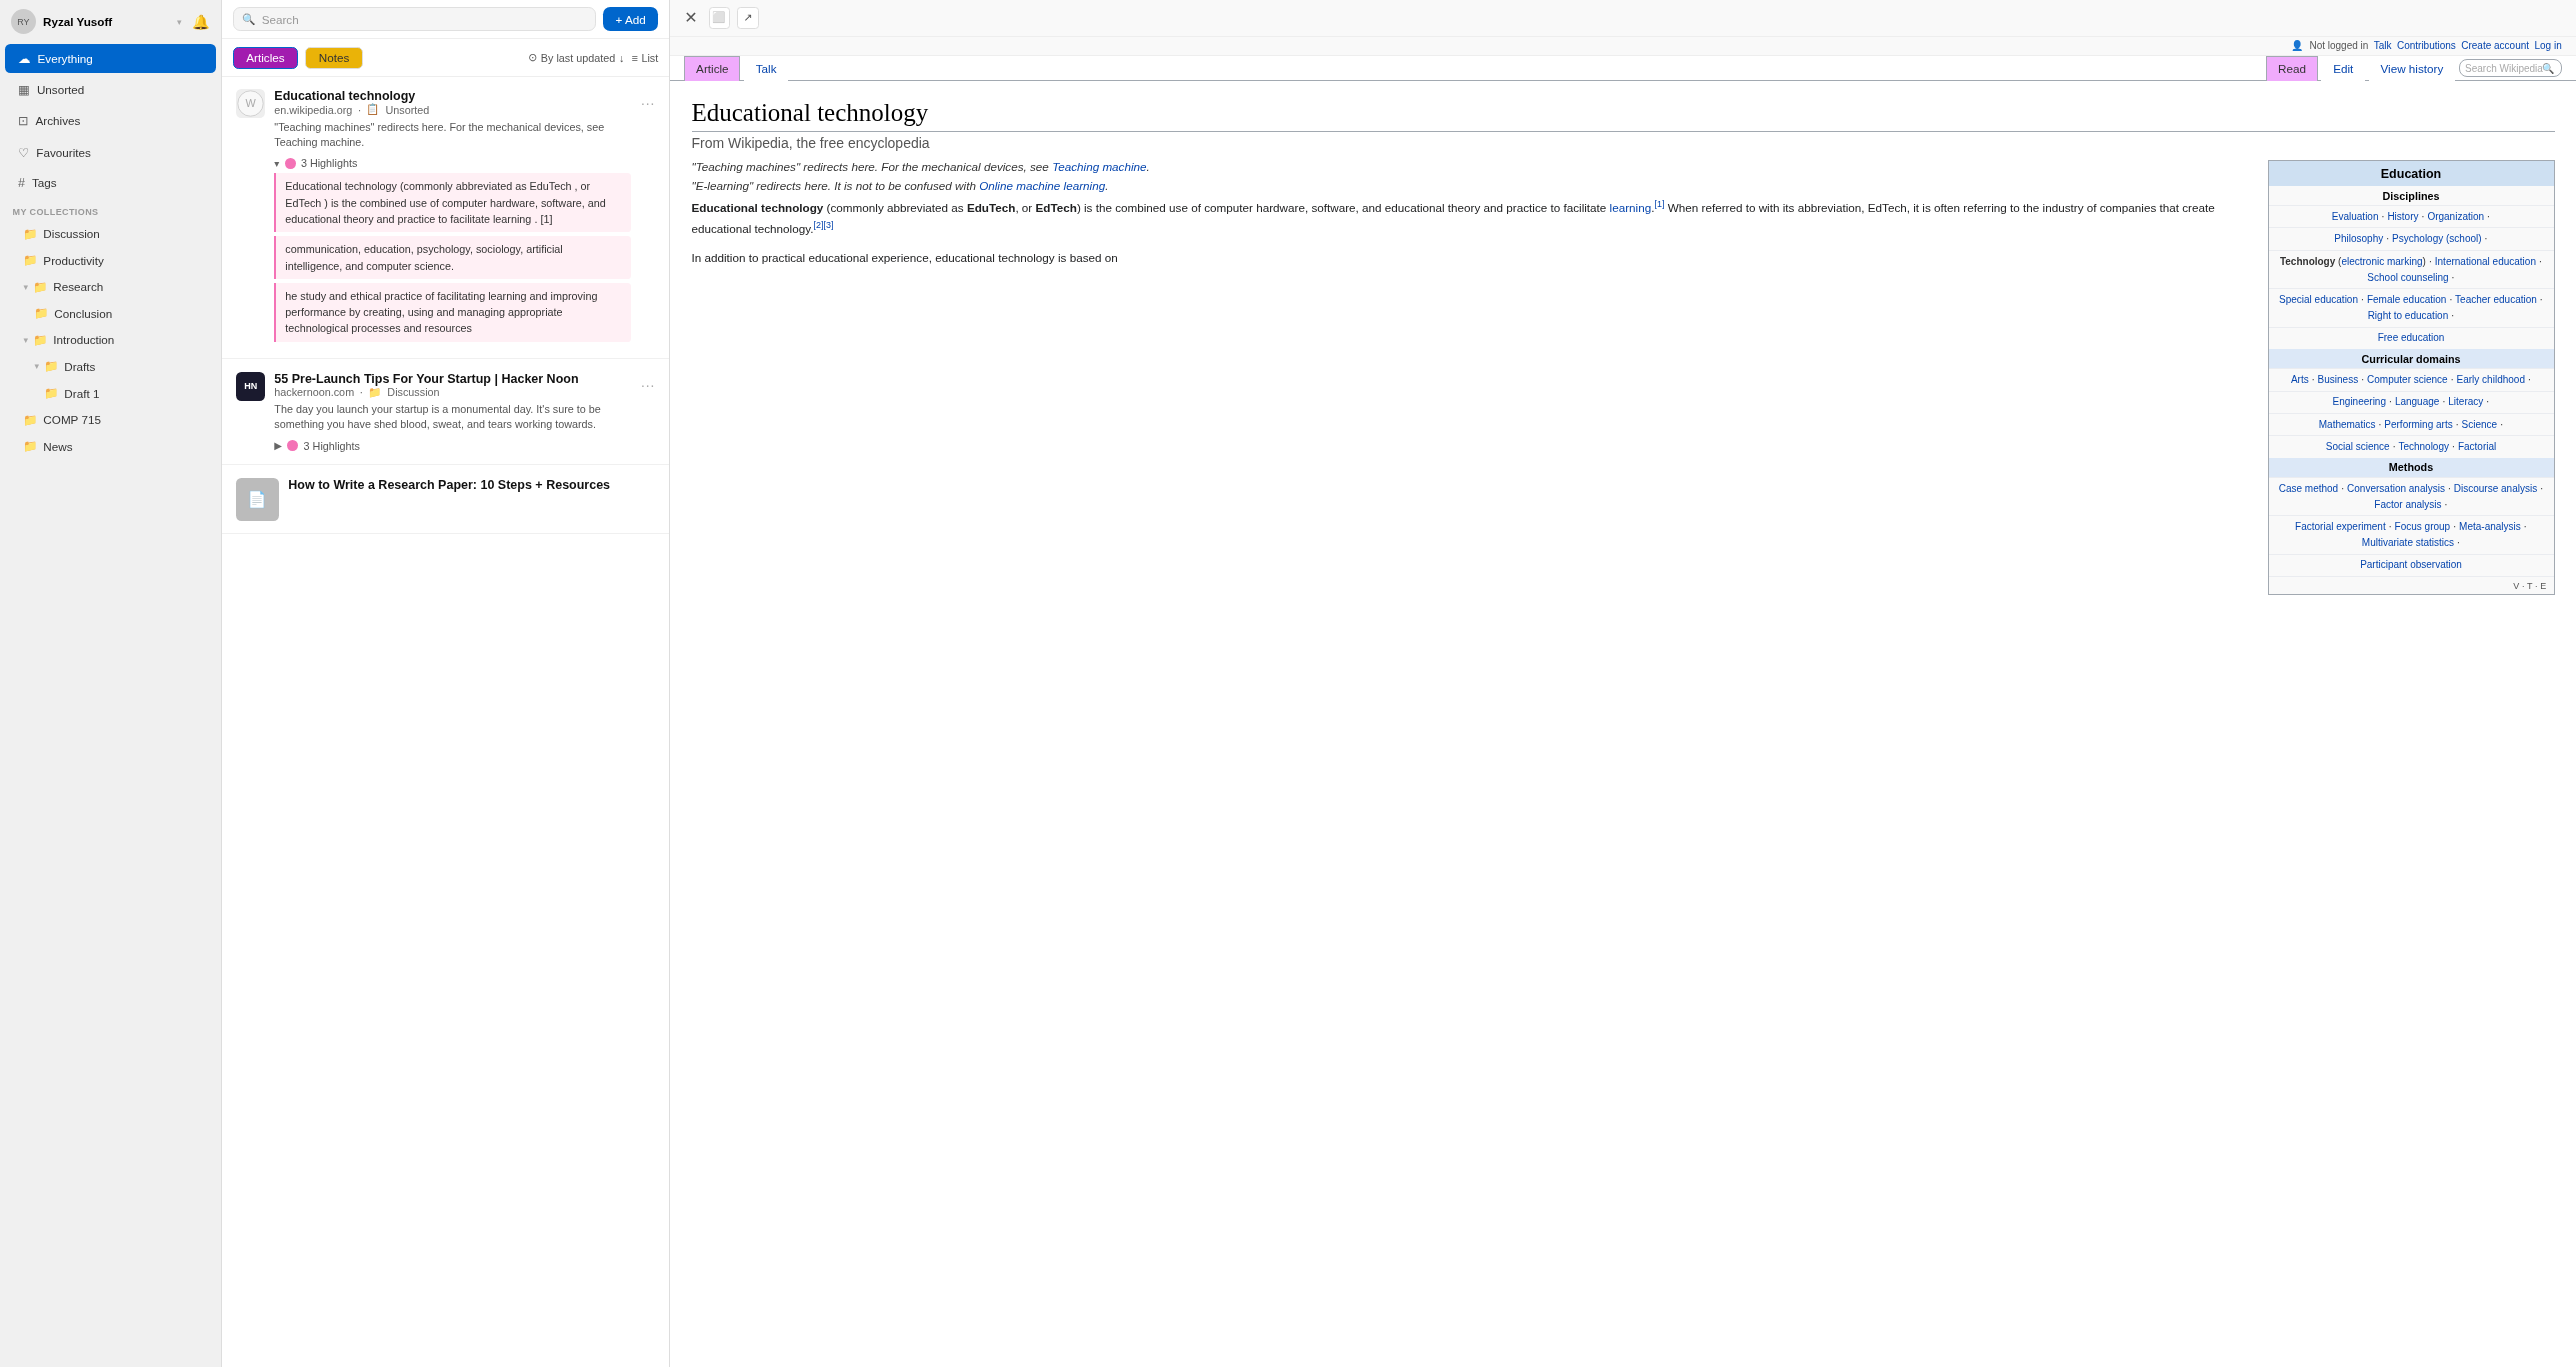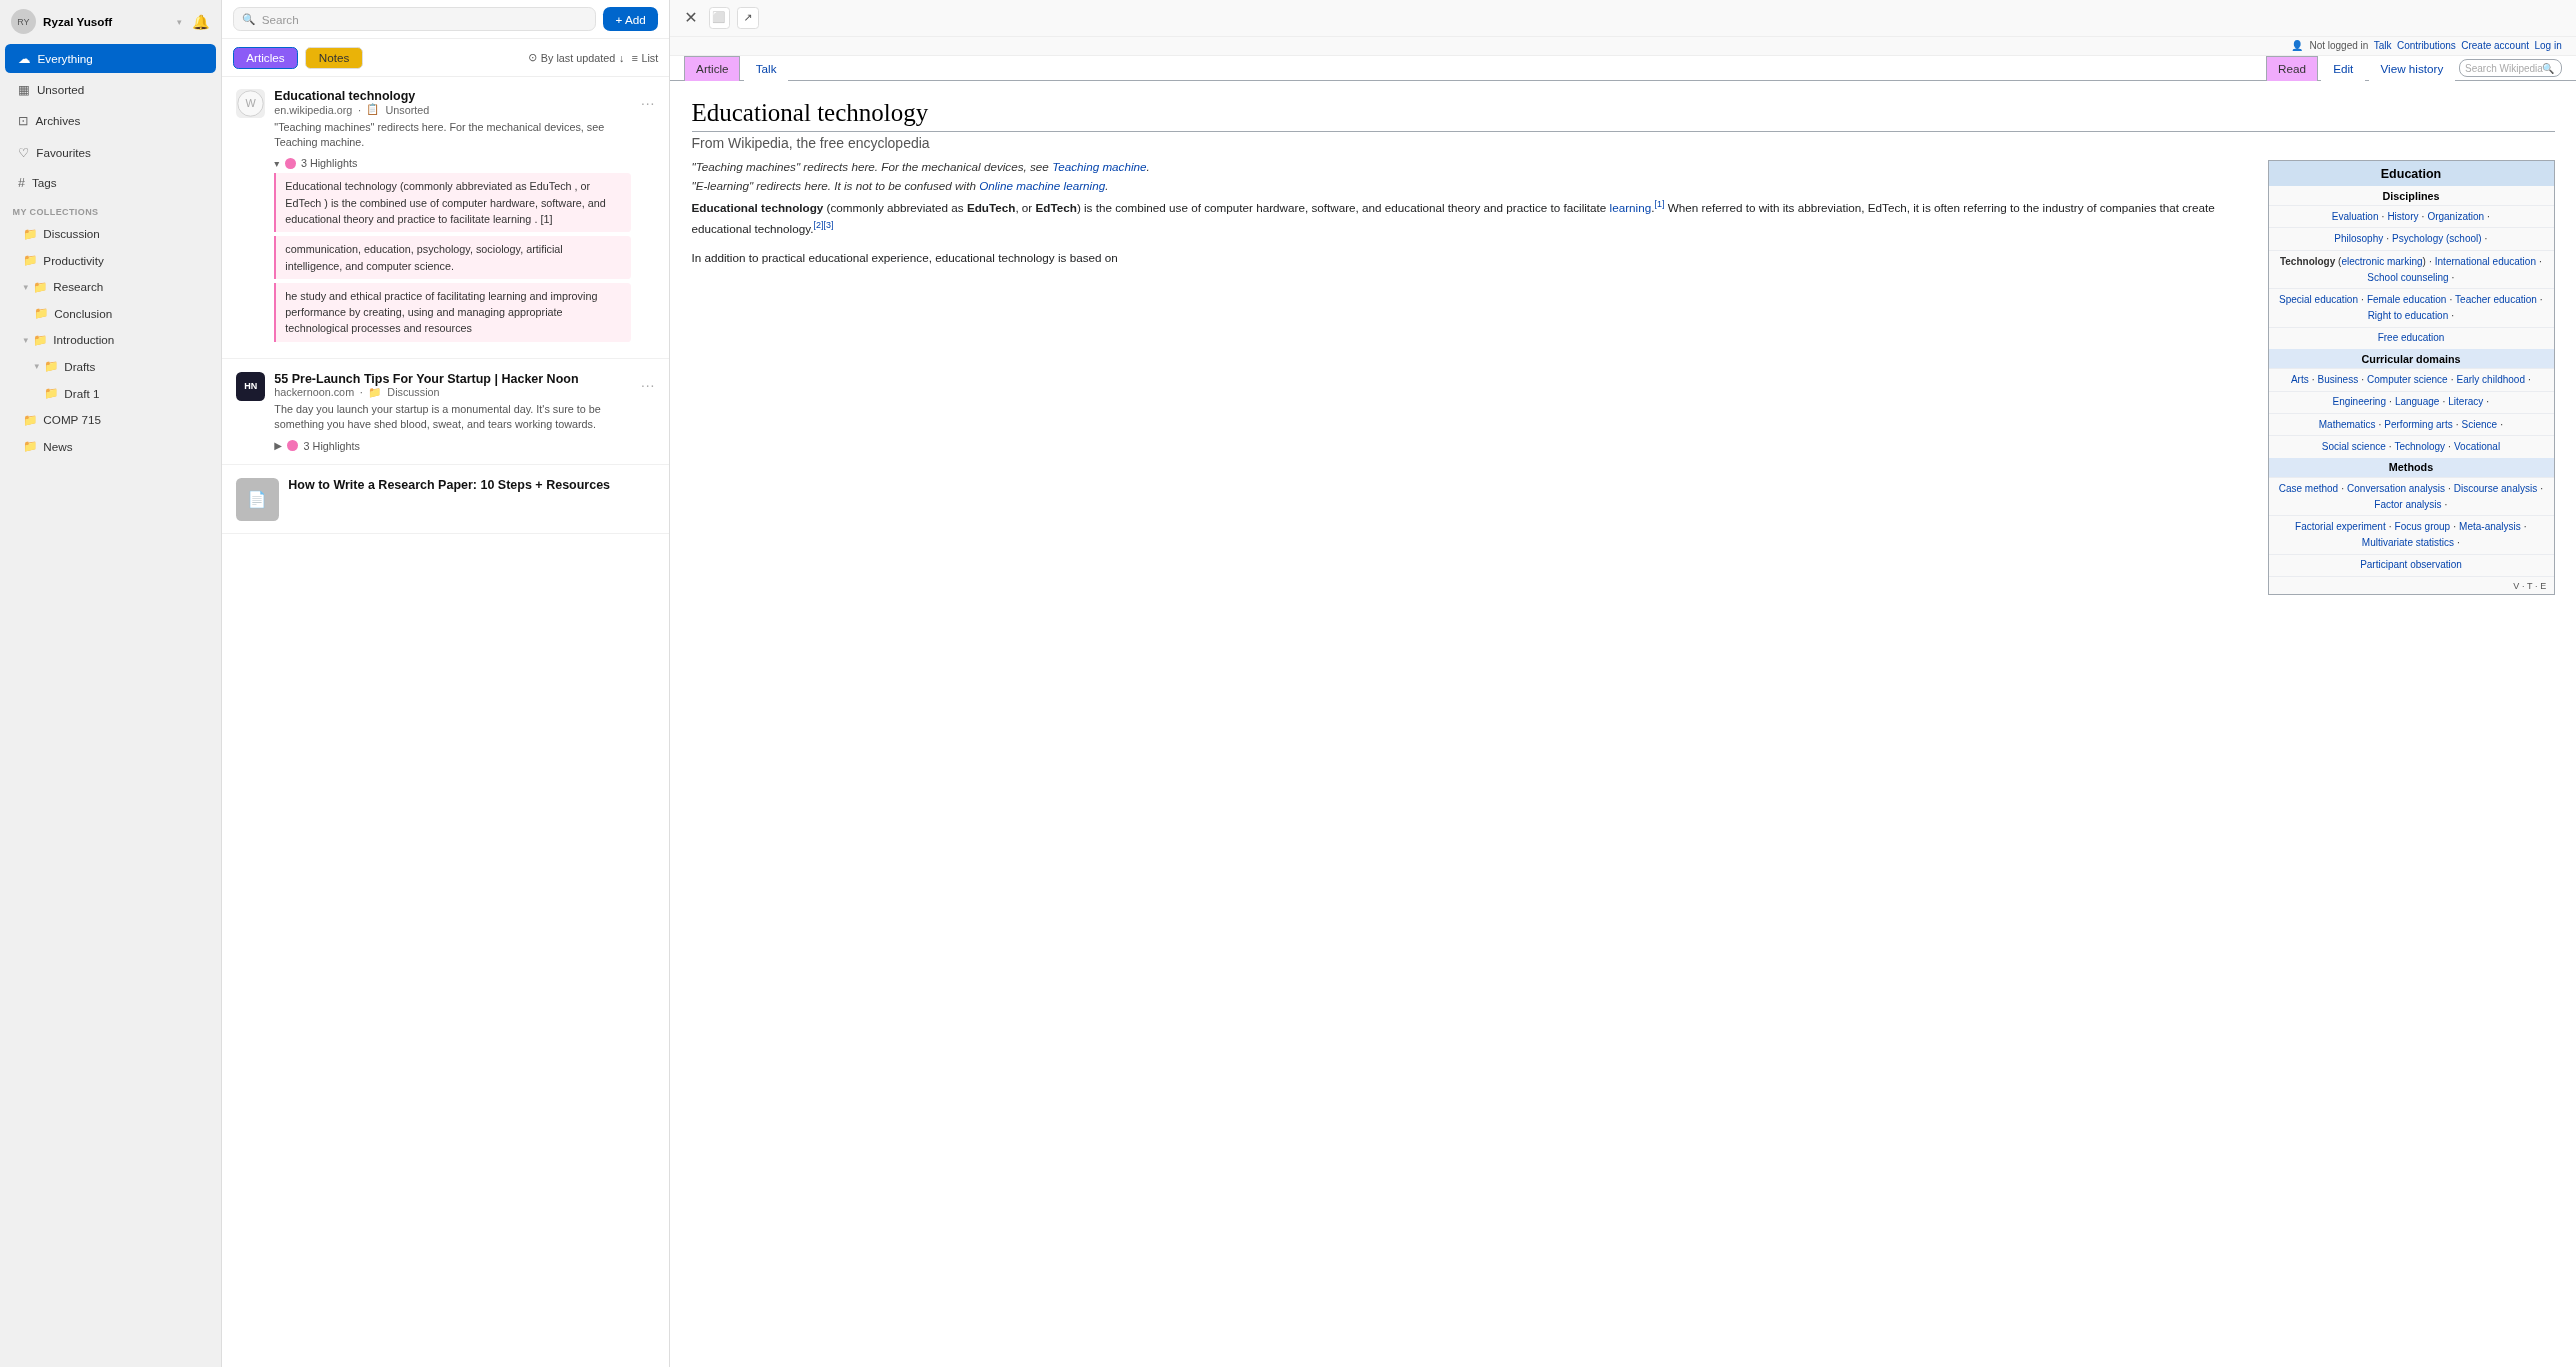--- a/index.html
+++ b/index.html
@@ -72,21 +72,21 @@
     .add-btn {
       background: #0066cc; color: white; border: none; border-radius: 7.2px;
       padding: 5.4px 12.5px; font-size: 11.7px; cursor: pointer; display: flex; align-items: center; gap: 3.6px;
     }
     .filter-bar {
       display: flex; align-items: center; padding: 7.2px 10.8px; gap: 7.2px;
       border-bottom: 0.9px solid #eee;
     }
     .tab-btn {
       border: 0.9px solid #0066cc; border-radius: 5.4px; padding: 3.6px 12.5px;
-      font-size: 11.7px; cursor: pointer; background: #8b5cf6; color: white;
+      font-size: 11.7px; cursor: pointer; background: #a21caf; color: white;
     }
     .tab-btn.inactive { background: #eab308; color: #333; border-color: #ddd; }
     .sort-label { margin-left: auto; font-size: 10.8px; color: #555; display: flex; align-items: center; gap: 3.6px; cursor: pointer; }
     .list-toggle { font-size: 10.8px; color: #555; display: flex; align-items: center; gap: 3.6px; cursor: pointer; }
     .articles-list { overflow-y: auto; flex: 1; }
 
     
     .article-card {
       padding: 12.5px 14.3px; border-bottom: 0.9px solid #f0f0f0; cursor: pointer;
     }
@@ -387,21 +387,21 @@
       <div class="infobox-row">
         <a>Arts</a> · <a>Business</a> · <a>Computer science</a> · <a>Early childhood</a> ·
       </div>
       <div class="infobox-row">
         <a>Engineering</a> · <a>Language</a> · <a>Literacy</a> ·
       </div>
       <div class="infobox-row">
         <a>Mathematics</a> · <a>Performing arts</a> · <a>Science</a> ·
       </div>
       <div class="infobox-row">
-        <a>Social science</a> · <a>Technology</a> · <a>Vocational</a>
+        <a>Social science</a> · <a>Technology</a> · <a>Factorial</a>
       </div>
       <div class="infobox-section-header">Methods</div>
       <div class="infobox-row">
         <a>Case method</a> · <a>Conversation analysis</a> · <a>Discourse analysis</a> · <a>Factor analysis</a> ·
       </div>
       <div class="infobox-row">
         <a>Factorial experiment</a> · <a>Focus group</a> · <a>Meta-analysis</a> · <a>Multivariate statistics</a> ·
       </div>
       <div class="infobox-row">
         <a>Participant observation</a>

